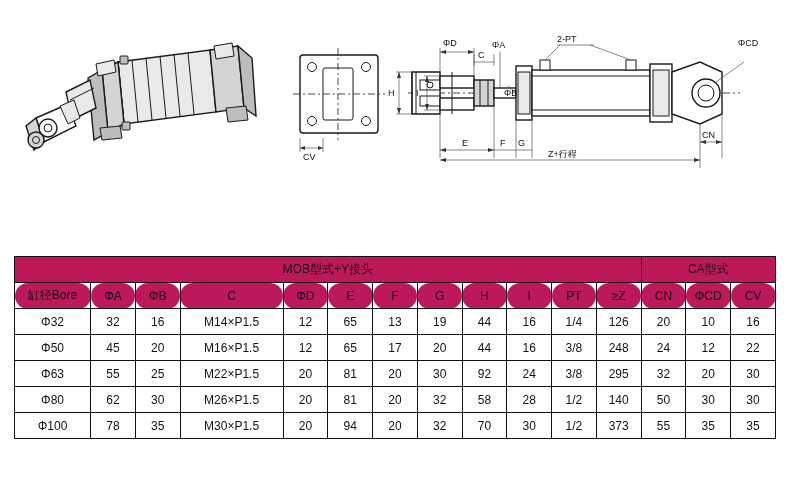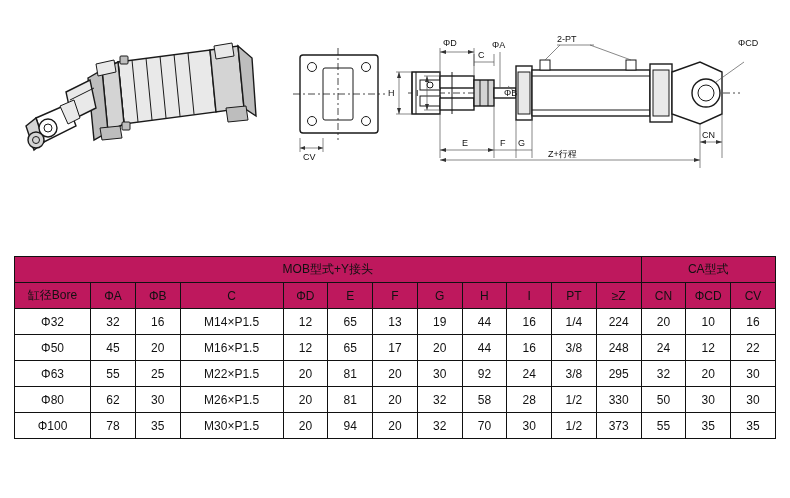--- a/index.html
+++ b/index.html
@@ -33,21 +33,21 @@
   table{border-collapse:collapse;width:762px;table-layout:fixed;}
   th,td{
     border:1px solid #111;
     text-align:center;
     font-size:12px;
     height:25px;
     padding:0;
     font-family:"Liberation Sans",sans-serif;
   }
   thead th{background:#be185d;font-weight:normal;}
-  thead tr.head2 th{font-weight:normal;}
+  thead tr.head2 th{font-weight:normal;border-radius:13px;}
   tbody td{background:#ffffff;}
   .col-bore{width:68px;}
   .c-s{width:40px;}
   .c-c{width:92px;}
 </style>
 </head>
 <body>
 
 <div class="stage">
 
@@ -265,21 +265,21 @@
           <td>32</td>
           <td>16</td>
           <td>M14×P1.5</td>
           <td>12</td>
           <td>65</td>
           <td>13</td>
           <td>19</td>
           <td>44</td>
           <td>16</td>
           <td>1/4</td>
-          <td>224</td>
+          <td>126</td>
           <td>20</td>
           <td>10</td>
           <td>16</td>
         </tr>
         <tr>
           <td>Φ50</td>
           <td>45</td>
           <td>20</td>
           <td>M16×P1.5</td>
           <td>12</td>
@@ -316,21 +316,21 @@
           <td>62</td>
           <td>30</td>
           <td>M26×P1.5</td>
           <td>20</td>
           <td>81</td>
           <td>20</td>
           <td>32</td>
           <td>58</td>
           <td>28</td>
           <td>1/2</td>
-          <td>330</td>
+          <td>140</td>
           <td>50</td>
           <td>30</td>
           <td>30</td>
         </tr>
         <tr>
           <td>Φ100</td>
           <td>78</td>
           <td>35</td>
           <td>M30×P1.5</td>
           <td>20</td>

